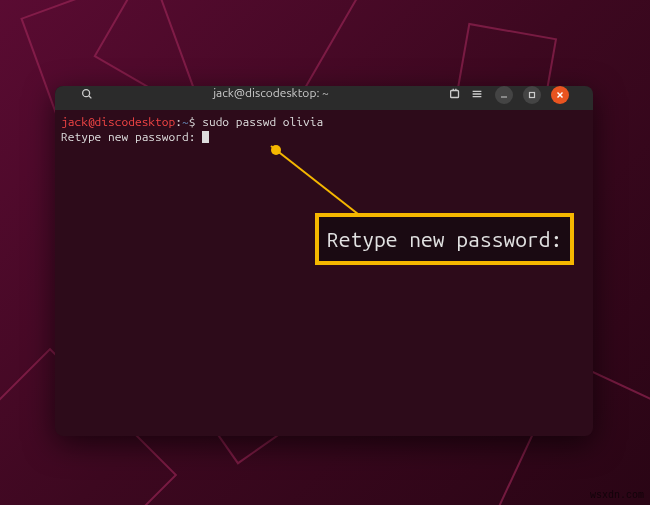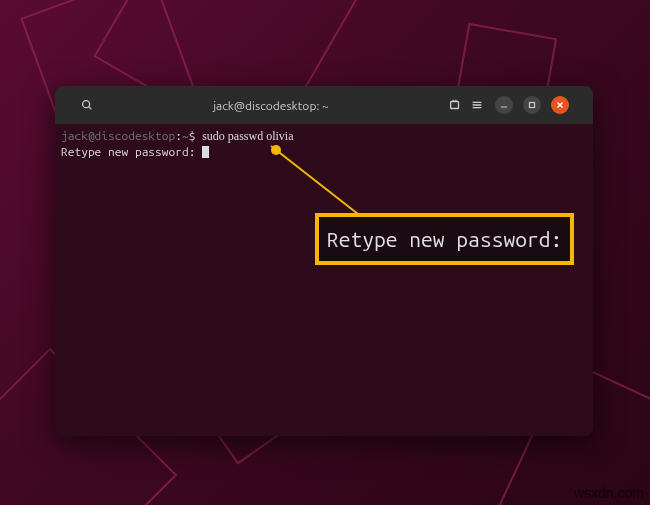--- a/index.html
+++ b/index.html
@@ -31,24 +31,24 @@
     width: 538px;
     height: 350px;
     background: #2d0b1a;
     border-radius: 8px;
     box-shadow: 0 8px 30px rgba(0,0,0,0.6);
     overflow: hidden;
     display: flex;
     flex-direction: column;
   }
   .titlebar {
-    height: 38px;
+    height: 24px;
     background: #2b2b2b;
     display: flex;
-    align-items: center;
+    align-items: flex-start;
     padding: 0 24px;
     gap: 6px;
   }
   .titlebar-title {
     flex: 1;
     text-align: center;
     color: #ccc;
     font-size: 12px;
     font-family: "Ubuntu", sans-serif;
   }
@@ -78,25 +78,25 @@
   .win-btn svg { width: 8px; height: 8px; }
 
   .terminal-body {
     flex: 1;
     padding: 4px 6px;
     font-size: 12px;
     line-height: 1.25;
     color: #ddd;
     font-family: "Ubuntu Mono", monospace;
   }
-  .prompt-user { color: #737373; }
+  .prompt-user { color: #ef4444; }
   .prompt-colon { color: #ddd; }
   .prompt-path { color: #6f9fd3; }
   .prompt-dollar { color: #ddd; }
-  .cmd { color: #ddd; font-family: Liberation Serif, serif; }
+  .cmd { color: #ddd; }
   .cursor-block {
     display: inline-block;
     width: 7px;
     height: 12px;
     background: #ddd;
     vertical-align: text-bottom;
   }
 
   
   .callout-dot {
@@ -130,22 +130,22 @@
     color: #e2e2e2;
     font-family: "Ubuntu Mono", monospace;
     font-size: 21px;
     white-space: nowrap;
   }
 
   .watermark {
     position: absolute;
     bottom: 4px; right: 6px;
     color: rgba(0,0,0,0.6);
-    font-size: 14px;
-    font-family: Liberation Sans, sans-serif;
+    font-size: 10px;
+    font-family: Liberation Mono, monospace;
   }
 </style>
 </head>
 <body>
 
 <div class="bg-shape shape1"></div>
 <div class="bg-shape shape2"></div>
 <div class="bg-shape shape3"></div>
 <div class="bg-shape shape4"></div>
 <div class="bg-shape shape5"></div>

